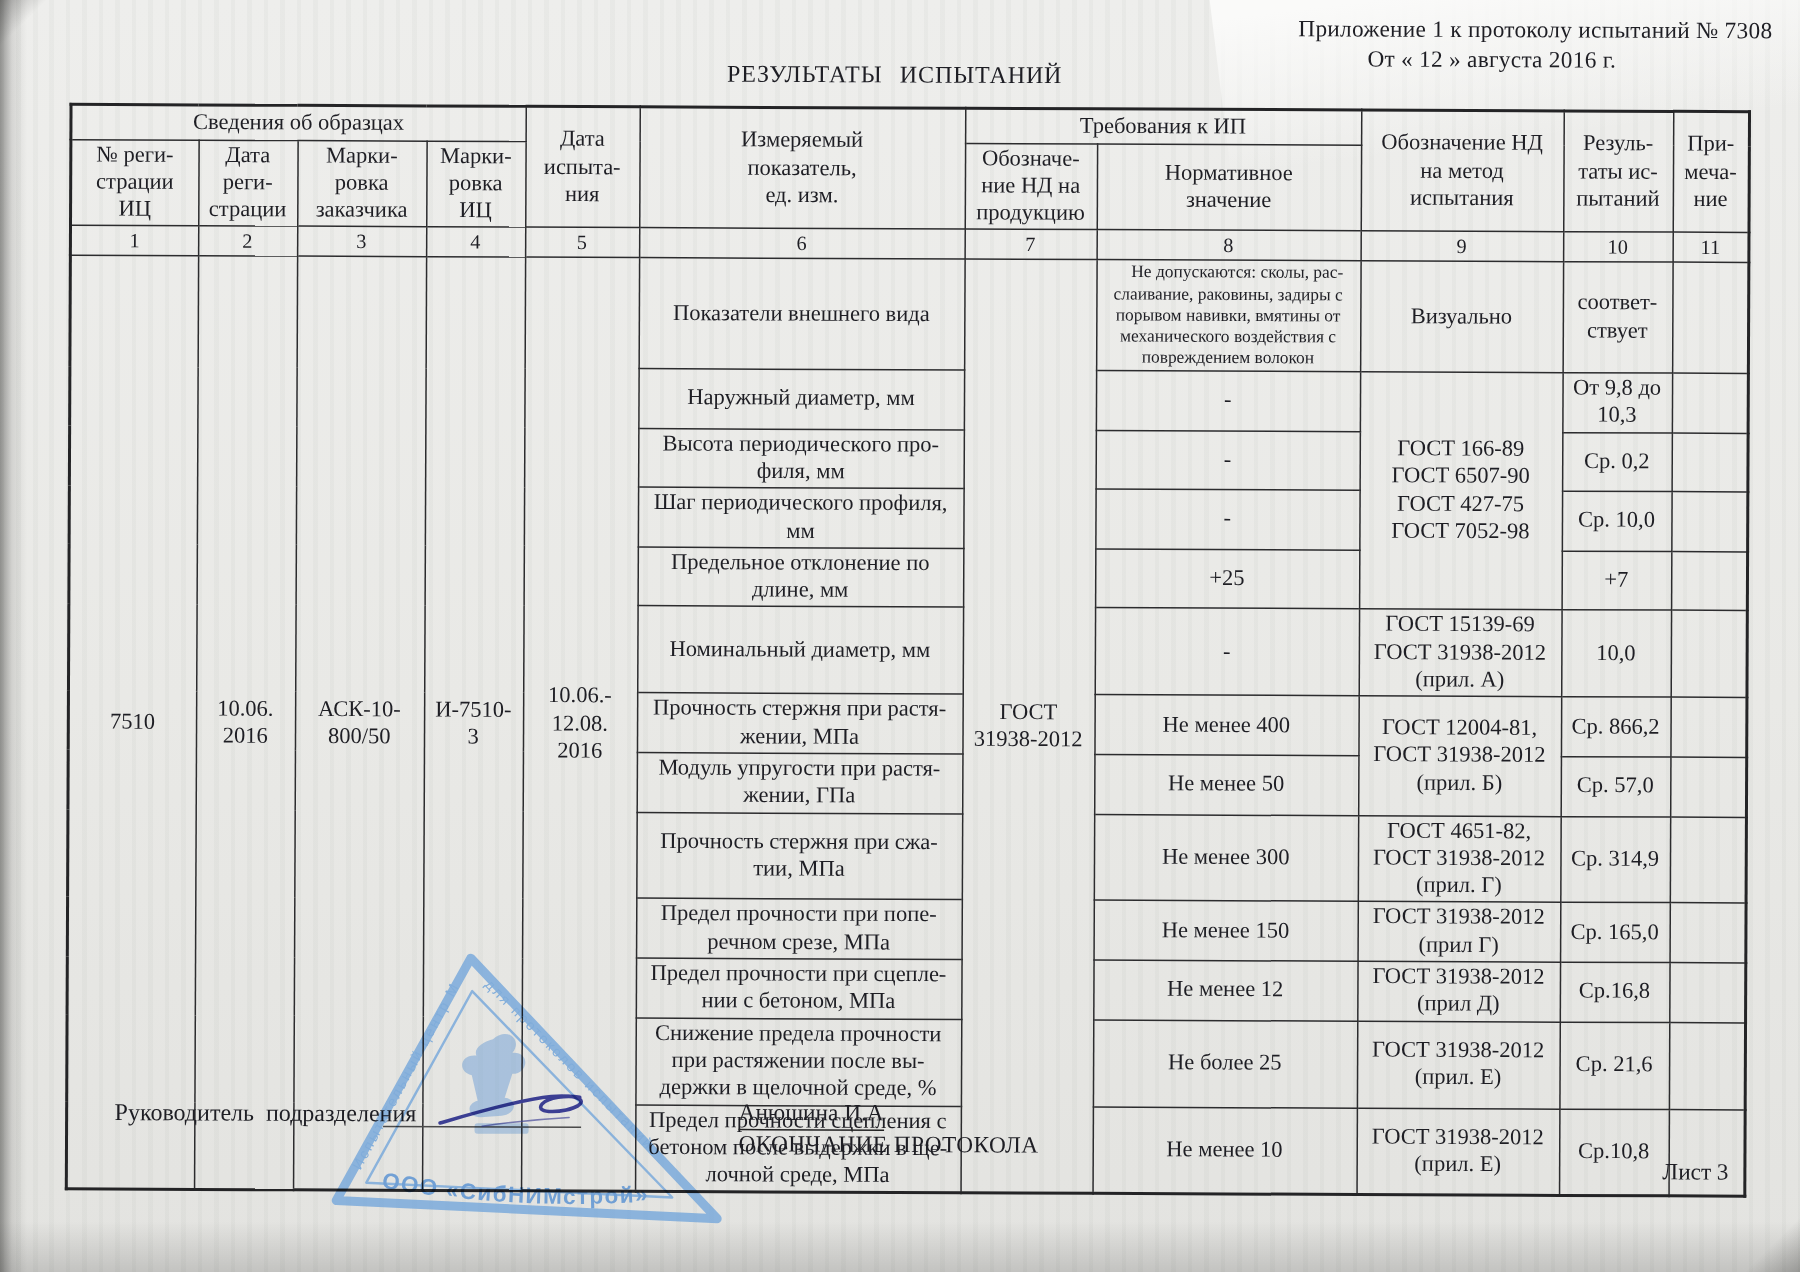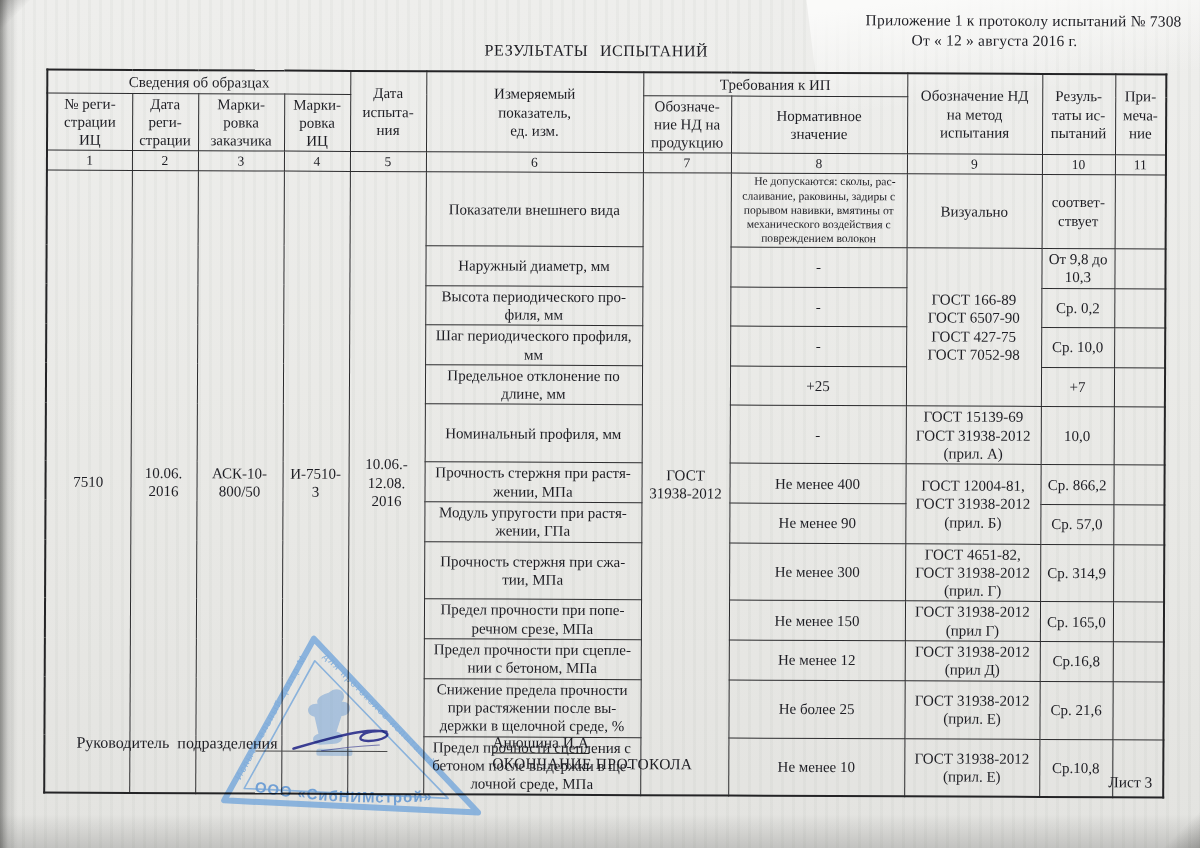--- a/index.html
+++ b/index.html
@@ -180,42 +180,42 @@
           <td></td>
         </tr>
         <tr style="height:35px">
           <td class="ind pre">Предельное отклонение по
 длине, мм</td>
           <td>+25</td>
           <td>+7</td>
           <td></td>
         </tr>
         <tr style="height:50px">
-          <td class="ind">Номинальный профиля, мм</td>
+          <td class="ind">Номинальный диаметр, мм</td>
           <td class="topv">-</td>
           <td class="pre">ГОСТ 15139-69
 ГОСТ 31938-2012
 (прил. А)</td>
           <td class="topv">10,0</td>
           <td></td>
         </tr>
         <tr style="height:35px">
           <td class="ind pre">Прочность стержня при  растя-
 жении, МПа</td>
           <td>Не менее 400</td>
           <td rowspan="2" class="pre">ГОСТ 12004-81,
 ГОСТ 31938-2012
 (прил. Б)</td>
           <td>Ср. 866,2</td>
           <td></td>
         </tr>
         <tr style="height:35px">
           <td class="ind pre">Модуль упругости при растя-
 жении, ГПа</td>
-          <td>Не менее  90</td>
+          <td>Не менее  50</td>
           <td>Ср. 57,0</td>
           <td></td>
         </tr>
         <tr style="height:50px">
           <td class="ind pre">Прочность стержня при  сжа-
 тии, МПа</td>
           <td class="topv">Не менее 300</td>
           <td class="pre">ГОСТ 4651-82,
 ГОСТ 31938-2012
 (прил. Г)</td>

